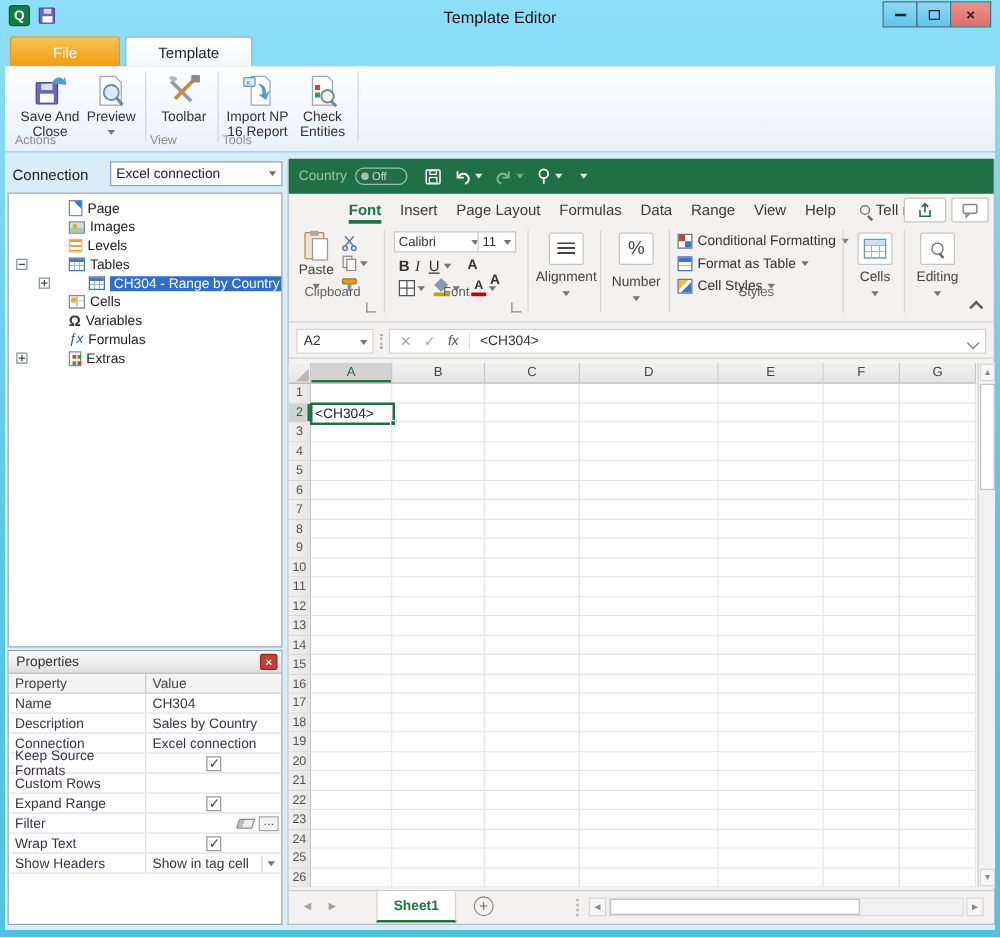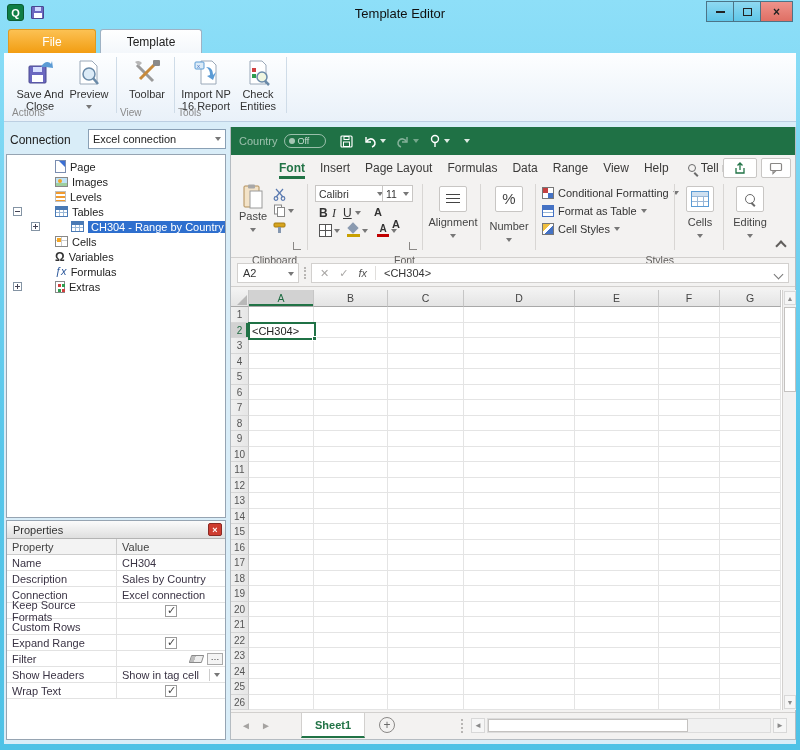--- a/index.html
+++ b/index.html
@@ -98,21 +98,21 @@
 .xtab.act{color:#217346;font-weight:bold}
 .xtab.act::after{content:"";position:absolute;left:0;right:0;bottom:1px;height:3px;background:#217346}
 .tellme{display:flex;align-items:center;gap:5px;margin-left:4px}
 .mag{width:8px;height:8px;border:1.5px solid #6a6a6a;border-radius:50%;position:relative;display:inline-block}
 .mag::after{content:"";position:absolute;left:6px;top:7px;width:5px;height:1.5px;background:#6a6a6a;transform:rotate(45deg);transform-origin:0 0}
 .sharebtn{position:absolute;right:38px;top:3px;width:34px;height:20px;background:#fff;border:1px solid #c8c6c4;border-radius:2px;display:flex;align-items:center;justify-content:center}
 .cmtbtn{position:absolute;right:4px;top:3px;width:30px;height:20px;background:#fff;border:1px solid #c8c6c4;border-radius:2px;display:flex;align-items:center;justify-content:center}
 
 .xl-rib{position:absolute;left:0;top:53px;width:100%;height:78px;border-bottom:1px solid #d2d0ce;font-size:11px;color:#444}
 .xsep{position:absolute;top:4px;width:1px;height:66px;background:#d8d6d4}
-.xgl{position:absolute;top:74px;font-size:10.5px;color:#605e5c;text-align:right}
+.xgl{position:absolute;top:48px;font-size:10.5px;color:#605e5c;text-align:center}
 .launch{position:absolute;top:62px;width:8px;height:8px;border-left:1px solid #8a8886;border-bottom:1px solid #8a8886}
 .bigbtn{position:absolute;text-align:center;line-height:12px}
 .iconbox{width:28px;height:26px;border:1px solid #c8c6c4;background:#fff;border-radius:2px;display:flex;align-items:center;justify-content:center;margin:0 auto}
 .combo{position:absolute;height:17px;background:#fff;border:1px solid #c8c6c4;font-size:10.5px;display:flex;align-items:center;padding-left:3px;color:#333}
 .combo .chvr{position:absolute;right:3px;top:6px}
 .chvr{width:0;height:0;border-left:3px solid transparent;border-right:3px solid transparent;border-top:4px solid #777}
 .fbtn{position:absolute;font-size:12px;color:#333;display:flex;align-items:center;gap:2px}
 .alines{width:14px;height:10px;background:repeating-linear-gradient(180deg,#444 0 1.5px,rgba(0,0,0,0) 1.5px 4px)}
 .stybtn{position:absolute;left:6px;display:flex;align-items:center;gap:4px;font-size:11px;color:#333;white-space:nowrap}
 .ico12{width:12px;height:12px;border:1px solid #777;flex:0 0 auto}
@@ -346,33 +346,33 @@
           </div>
       </div>
       <div class="prow">
         <div class="pc1">Filter</div>
         <div class="pc2">
           <span class="eraser"></span>
           <span class="morebtn"></span>
         </div>
       </div>
       <div class="prow">
+        <div class="pc1">Wrap Text</div>
+        <div class="pc2 center">
+            <span class="cb on"></span>
+          </div>
+      </div>
+      <div class="prow">
         <div class="pc1">Show Headers</div>
         <div class="pc2">
           <span>Show in tag cell</span>
           <span class="pdrop">
               <span class="chvr"></span>
             </span>
         </div>
-      </div>
-      <div class="prow">
-        <div class="pc1">Wrap Text</div>
-        <div class="pc2 center">
-            <span class="cb on"></span>
-          </div>
       </div>
     </div>
 
     <div class="xl">
 
       <div class="xl-top">
         <span class="xl-as">Country</span>
         <span class="xl-pill">
             <span class="dot"></span>
             <span>Off</span>

